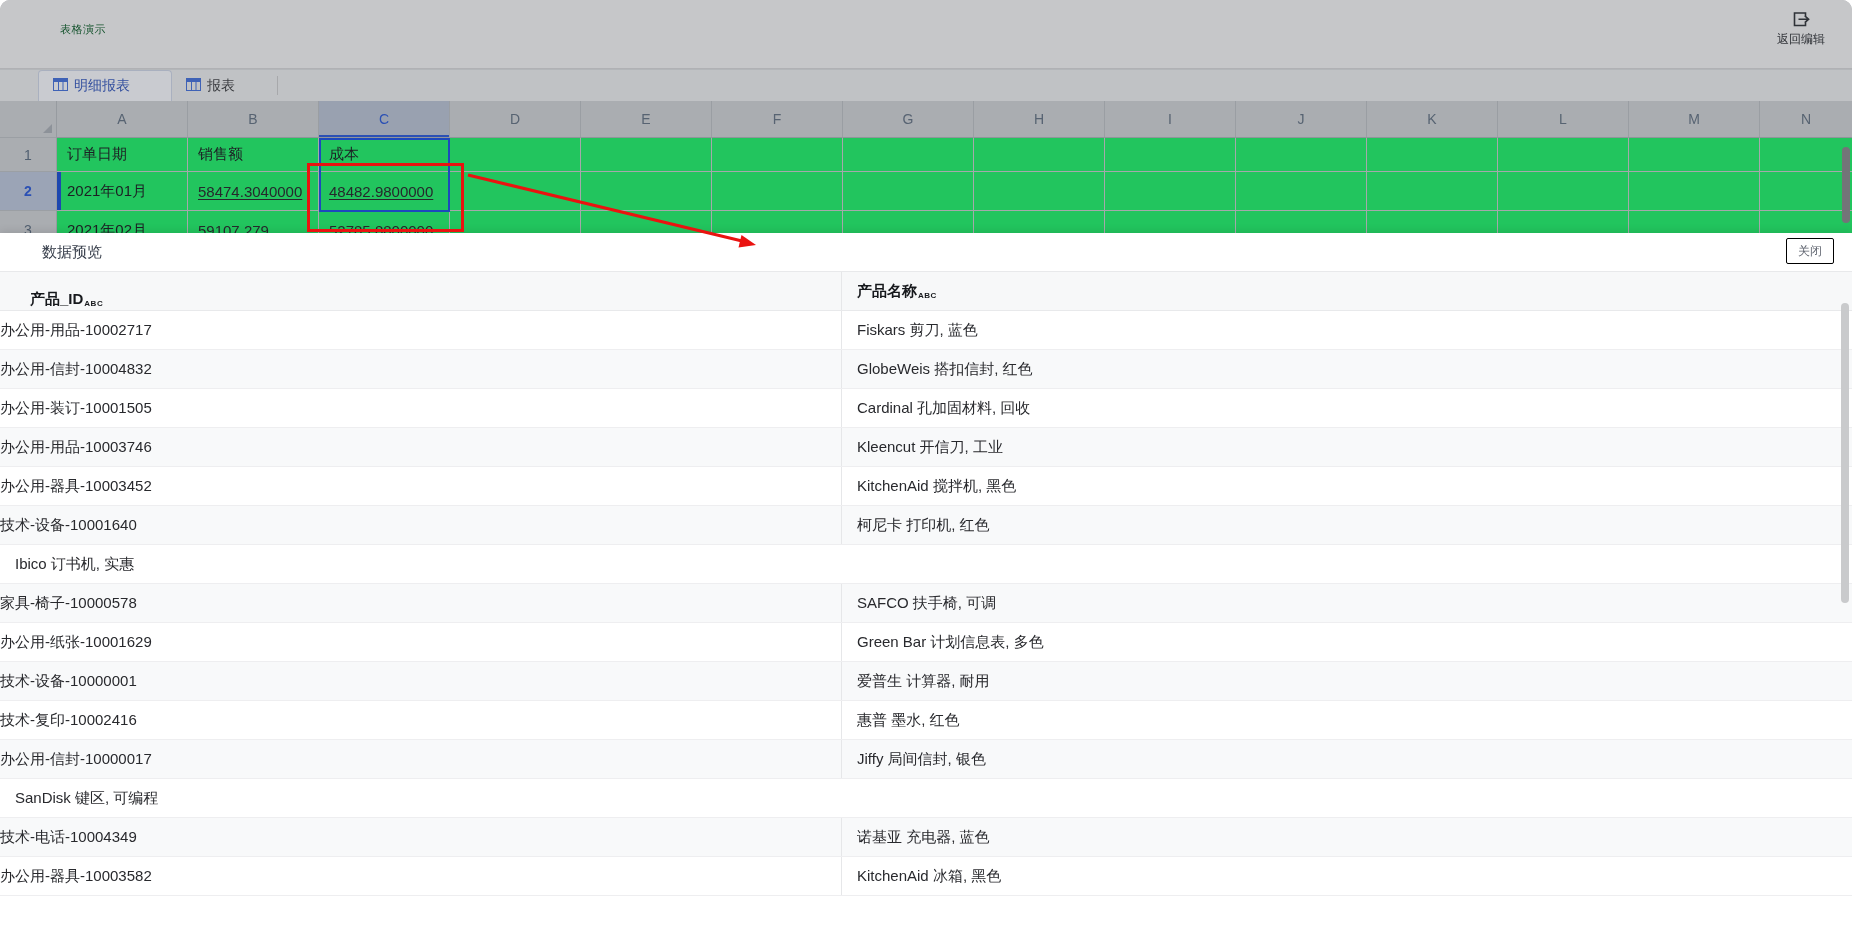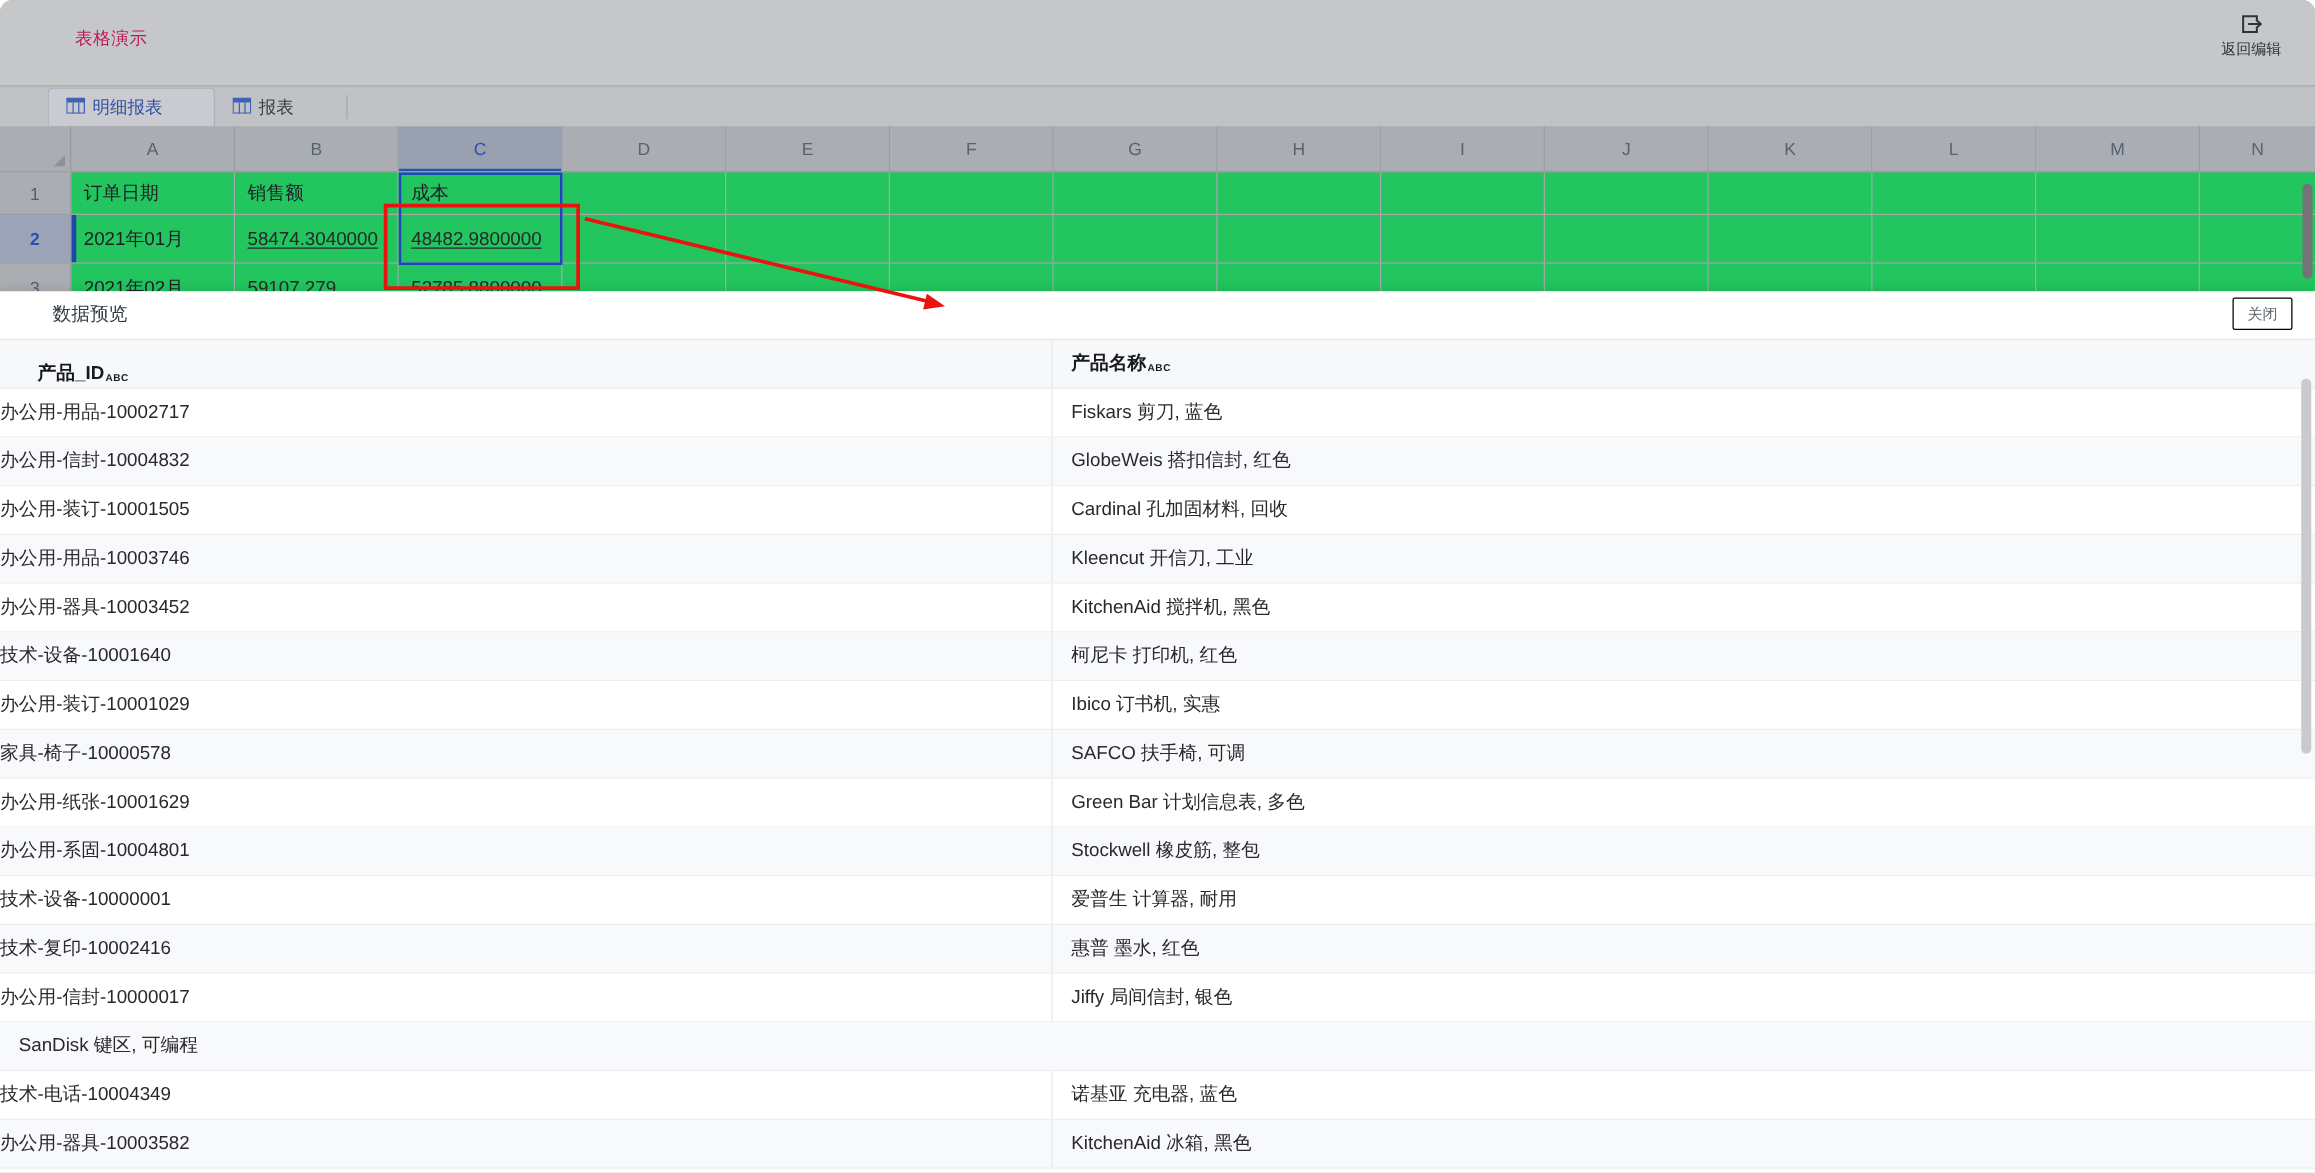--- a/index.html
+++ b/index.html
@@ -1,21 +1,21 @@
 <!DOCTYPE html>
 <html><head>
 <meta charset="utf-8">
 <style>
   * { margin:0; padding:0; box-sizing:border-box; }
   html,body { width:1852px; height:938px; background:#fff; font-family:"Liberation Sans","DejaVu Sans",sans-serif; }
   .screen { position:relative; width:1852px; height:938px; overflow:hidden; border-radius:10px 10px 0 0; background:#b3b6b9; }
 
   
   .topbar { position:absolute; left:0; top:0; width:100%; height:69px; background:#c6c7c9; border-bottom:1px solid #b0b1b4; }
-  .app-title { position:absolute; left:60px; top:22px; font-size:14px; font-weight:500; color:#be185d; letter-spacing:.5px; }
+  .app-title { position:absolute; left:60px; top:22px; font-size:11px; font-weight:500; color:#14532d; letter-spacing:.5px; }
   .back-btn { position:absolute; right:16px; top:9px; width:70px; text-align:center; cursor:pointer; }
   .back-btn svg { display:block; margin:0 auto; }
   .back-btn .lbl { display:block; margin-top:2px; font-size:12px; color:#2f3237; }
 
   .tabbar { position:absolute; left:0; top:70px; width:100%; height:31px; background:#c0c2c5; }
   .tab { position:absolute; top:0; height:31px; display:flex; align-items:center; gap:6px; font-size:14px; cursor:pointer; }
   .tab.active { left:38px; width:134px; padding-left:14px; background:#c9cbd0; border:1px solid #a9b0bf; border-bottom:none; border-radius:4px 4px 0 0; color:#34509f; }
   .tab.plain { left:186px; color:#3b3d41; }
   .tabdiv { position:absolute; left:277px; top:6px; width:1px; height:19px; background:#a7a8ab; }
 
@@ -218,36 +218,31 @@
         </div>
       <div class="trow">
           <div class="c1">办公用-器具-10003452</div>
           <div class="c2">KitchenAid 搅拌机, 黑色</div>
         </div>
       <div class="trow">
           <div class="c1">技术-设备-10001640</div>
           <div class="c2">柯尼卡 打印机, 红色</div>
         </div>
       <div class="trow">
-          <div class="c1">办公用-装订-10001029</div>
           <div class="c2">Ibico 订书机, 实惠</div>
         </div>
       <div class="trow">
           <div class="c1">家具-椅子-10000578</div>
           <div class="c2">SAFCO 扶手椅, 可调</div>
         </div>
       <div class="trow">
           <div class="c1">办公用-纸张-10001629</div>
           <div class="c2">Green Bar 计划信息表, 多色</div>
         </div>
       <div class="trow">
-          <div class="c1">办公用-系固-10004801</div>
-          <div class="c2">Stockwell 橡皮筋, 整包</div>
-        </div>
-      <div class="trow">
           <div class="c1">技术-设备-10000001</div>
           <div class="c2">爱普生 计算器, 耐用</div>
         </div>
       <div class="trow">
           <div class="c1">技术-复印-10002416</div>
           <div class="c2">惠普 墨水, 红色</div>
         </div>
       <div class="trow">
           <div class="c1">办公用-信封-10000017</div>
           <div class="c2">Jiffy 局间信封, 银色</div>

